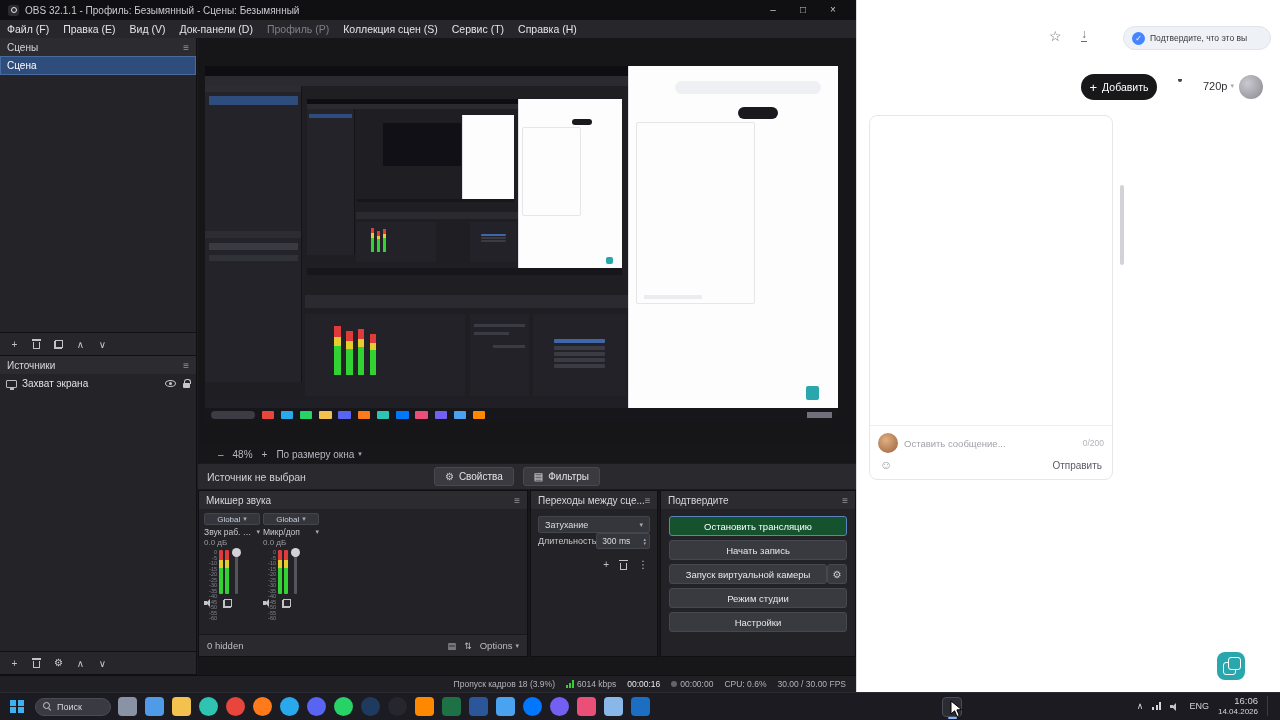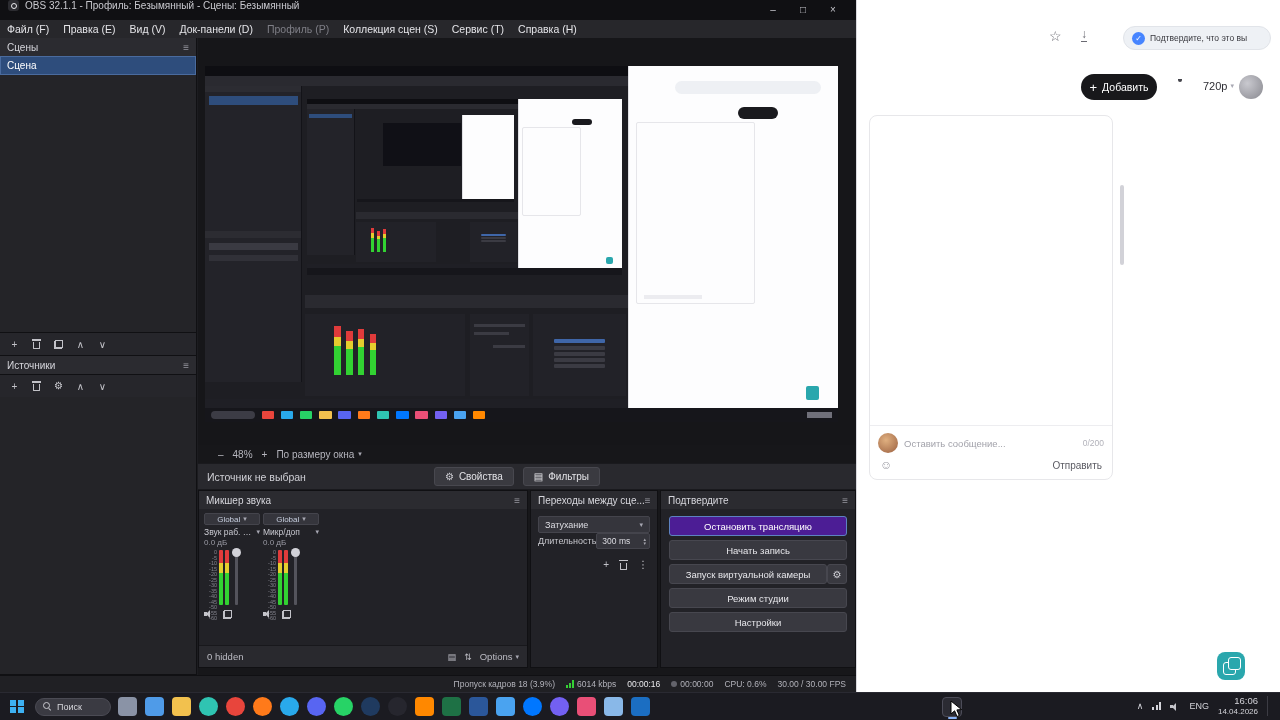--- a/index.html
+++ b/index.html
@@ -2,21 +2,21 @@
 <html><head>
 <meta charset="utf-8">
 <style>
 *{margin:0;padding:0;box-sizing:border-box}
 html,body{width:1280px;height:720px}
 body{font-family:"Liberation Sans",sans-serif;background:#000;overflow:hidden}
 .screen{position:relative;width:1280px;height:720px;background:#fff;overflow:hidden}
 
 
 .obs{position:absolute;left:0;top:0;width:856px;height:692px;background:#1c1c20;color:#dcdce0}
-.titlebar{position:absolute;left:0;top:0;right:0;height:20px;background:#101013;display:flex;gap:6px;padding:0 8px;font-size:10px;color:#c9c9cf}
+.titlebar{position:absolute;left:0;top:0;right:0;height:20px;background:#101013;display:flex;align-items:center;gap:6px;padding:0 8px;font-size:10px;color:#c9c9cf}
 .obslogo{width:11px;height:11px;border-radius:3px;background:#2c2c31;position:relative;flex:none}
 .obslogo::after{content:'';position:absolute;left:2.5px;top:2.5px;width:4px;height:4px;border-radius:50%;border:1px solid #e8e8ec}
 .win-btns{margin-left:auto;display:flex}
 .win-btn{width:30px;text-align:center;font-size:10px;color:#c4c4ca;line-height:20px}
 .menubar{position:absolute;left:0;top:20px;right:0;height:18px;background:#27272b;display:flex;align-items:center;font-size:10.5px}
 .menu-item{padding:0 7px;line-height:18px;color:#e4e4e8;white-space:nowrap}
 .menu-item.dim{color:#7e7e86}
 
 .dock-left{position:absolute;left:0;top:38px;width:197px;bottom:17px;display:flex;flex-direction:column;background:#1c1c20;border-right:1px solid #101013}
 .panel{display:flex;flex-direction:column;border-bottom:1px solid #101013;background:#242428}
@@ -33,21 +33,21 @@
 
 .dock-center{position:absolute;left:198px;top:38px;width:658px;bottom:17px;background:#17171a}
 .preview{position:absolute;left:0;top:0;width:100%;height:407px;background:#161619}
 .canvas{position:absolute;left:7px;top:28px;width:633px;height:356px;background:#0a0a0d;overflow:hidden}
 .zoombar{position:absolute;left:0;top:407px;width:100%;height:18px;display:flex;align-items:center;gap:9px;padding-left:20px;font-size:10px;color:#b6b6be}
 .srcbar{position:absolute;left:0;top:425px;width:100%;height:27px;background:#29292e;border-top:1px solid #1a1a1e;border-bottom:1px solid #1a1a1e;display:flex;align-items:center;padding:0 9px;font-size:10.5px;color:#cfcfd5}
 .bar-btn{height:19px;display:flex;align-items:center;gap:5px;padding:0 10px;margin-left:9px;background:#3a3a40;border:1px solid #48484f;border-radius:3px;font-size:10px;color:#e2e2e6}
 .srcbar .first{margin-left:128px}
 
 .docks{position:absolute;left:0;top:452px;width:100%;bottom:0}
-.dpanel{position:absolute;top:0;bottom:7px;background:#222227;border:1px solid #101013;display:flex;flex-direction:column}
+.dpanel{position:absolute;top:0;bottom:18px;background:#222227;border:1px solid #101013;display:flex;flex-direction:column}
 .mixer{left:0;width:330px}
 .transitions{left:332px;width:128px}
 .controls{left:462px;width:196px}
 
 .mix-body{position:relative;flex:1}
 .strip{position:absolute;top:4px;bottom:24px;width:56px}
 .strip.s1{left:5px}.strip.s2{left:64px}
 .busbox{height:12px;background:#35353c;border:1px solid #44444c;border-radius:2px;display:flex;align-items:center;justify-content:center;gap:3px;font-size:8px;color:#c6cede}
 .chname{height:12px;display:flex;align-items:center;gap:2px;font-size:8.5px;color:#c9c9d1;white-space:nowrap;margin-top:1px}
 .chname .nm{overflow:hidden;text-overflow:ellipsis;flex:1}
@@ -65,21 +65,21 @@
 .tr-body{flex:1;padding:7px 7px 0}
 .tselect{height:17px;background:#35353c;border:1px solid #44444c;border-radius:2px;display:flex;align-items:center;padding:0 6px;font-size:9px;color:#dcdce2}
 .tselect .car{margin-left:auto}
 .durrow{display:flex;align-items:center;margin-top:0;font-size:9px;color:#c6c6cc}
 .spin{margin-left:auto;width:54px;height:16px;background:#35353c;border:1px solid #44444c;border-radius:2px;display:flex;align-items:center;padding:0 3px 0 5px;font-size:8.5px;color:#dcdce2}
 .spin-arrows{margin-left:auto;display:flex;flex-direction:column;line-height:4.5px;font-size:5px;color:#a8a8b0}
 .tr-actions{display:flex;justify-content:flex-end;gap:11px;margin-top:10px;color:#c2c2c8;font-size:10px;padding-right:2px;align-items:center}
 
 .ctl-body{flex:1;padding:7px 8px;display:flex;flex-direction:column;gap:4px}
 .cbtn{height:20px;flex:none;background:#393940;border:1px solid #47474f;border-radius:3px;display:flex;align-items:center;justify-content:center;font-size:9.5px;color:#e6e6ea;white-space:nowrap;overflow:hidden}
-.cbtn.primary{background:#4c1d95;border-color:#5d82c1;color:#fff}
+.cbtn.primary{background:#14532d;border-color:#5d82c1;color:#fff}
 .vrow{display:flex;}
 .vrow .cbtn{flex:1}
 .gearbtn{width:20px;height:20px;flex:none;background:#393940;border:1px solid #47474f;border-radius:3px;display:flex;align-items:center;justify-content:center;color:#d0d0d6;font-size:10px}
 
 .statusbar{position:absolute;left:0;right:0;bottom:0;height:17px;background:#202024;border-top:1px solid #101013;display:flex;align-items:center;justify-content:flex-end;gap:11px;padding-right:10px;font-size:8.5px;color:#b2b2ba;white-space:nowrap}
 .sgroup{display:flex;align-items:center;gap:3px}
 .white{color:#e8e8ec}
 .sig{display:flex;align-items:flex-end;gap:1px;height:8px}
 .sig i{display:block;width:2px;background:#35d035}
 .recdot{width:6px;height:6px;border-radius:50%;background:#63636b}
@@ -231,20 +231,30 @@
             </span>
           <span class="tbtn">∧</span>
           <span class="tbtn">∨</span>
         </div>
       </div>
 
       <div class="panel sourcespanel">
         <div class="panel-hdr">
           <span>Источники</span>
           <span class="hdr-menu">≡</span>
+        </div>
+        <div class="panel-body">
+          <div class="source-item">
+            <i class="icon-display"></i>
+            <span>Захват экрана</span>
+            <span class="src-icons">
+              <i class="icon-eye"></i>
+              <i class="icon-lock"></i>
+            </span>
+          </div>
         </div>
         <div class="panel-toolbar">
           <span class="tbtn">+</span>
           <span class="tbtn">
               <i class="icon-trash"></i>
             </span>
           <span class="tbtn gear">⚙</span>
           <span class="tbtn">∧</span>
           <span class="tbtn">∨</span>
         </div>

